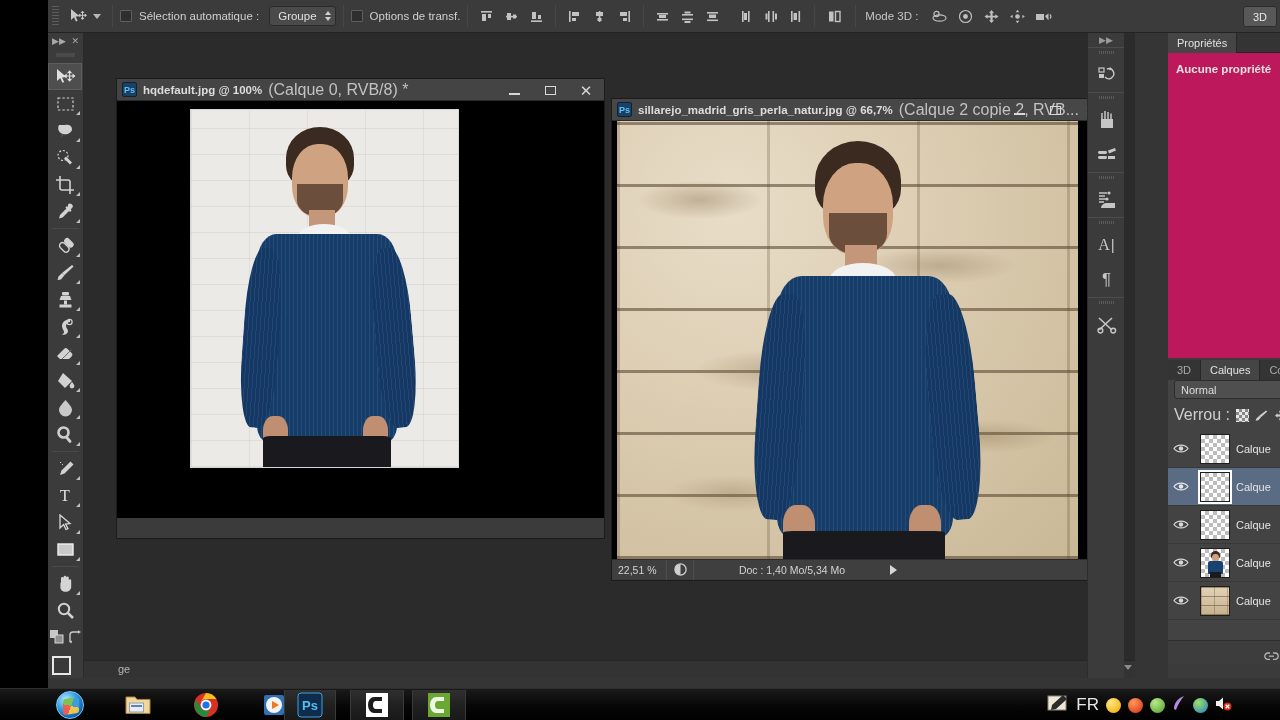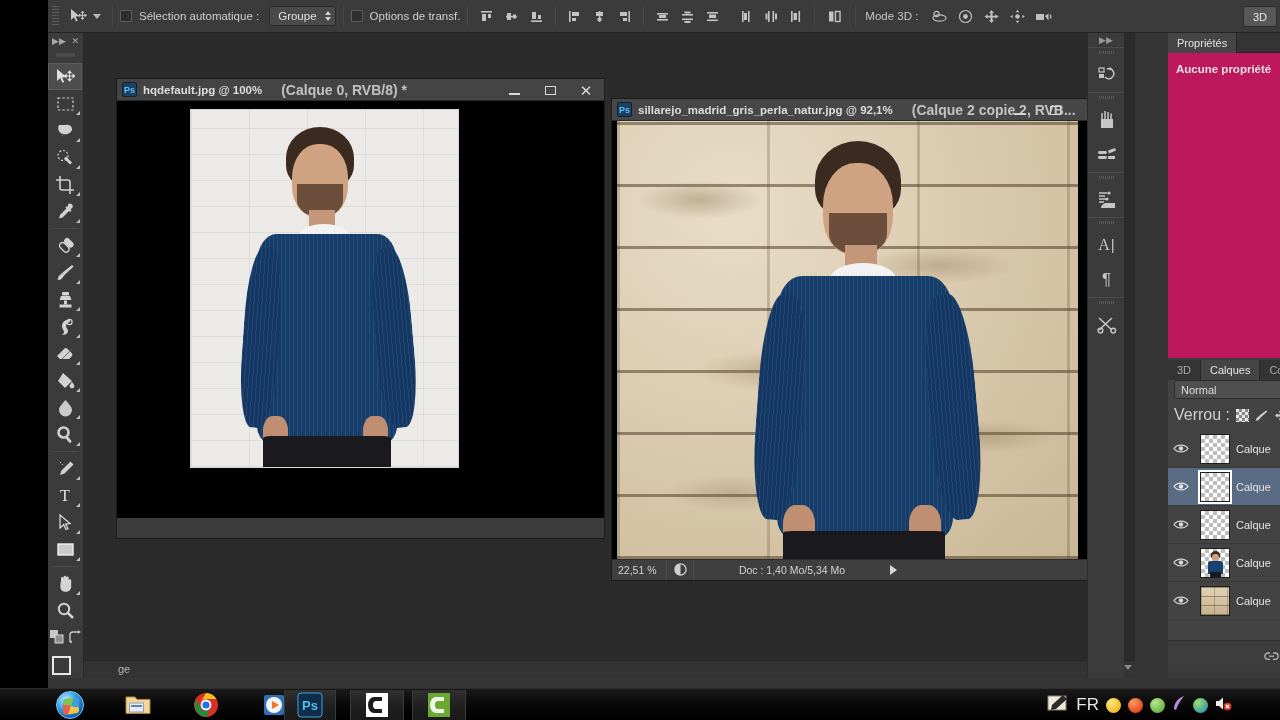--- a/index.html
+++ b/index.html
@@ -100,21 +100,21 @@
     height:22px; background:#474747; display:flex; align-items:center;
     border-bottom:1px solid #2a2a2a; position:relative;
   }
   .doc-title.inactive { background:#444; }
   .ps-badge {
     width:15px; height:15px; margin:0 6px 0 5px; border-radius:2px;
     background:#1d3f63; color:#56c3f0; font-size:9px; font-weight:bold;
     display:flex; align-items:center; justify-content:center; border:1px solid #0e2235;
   }
   .doc-name { color:#dcdcdc; font-size:11.5px; font-weight:bold; white-space:nowrap; overflow:hidden; }
-  .doc-sub { color:#c2c2c2; font-size:14px; margin-left:19px; white-space:nowrap; font-weight:bold; }
+  .doc-sub { color:#c2c2c2; font-size:16px; margin-left:6px; white-space:nowrap; font-weight:normal; }
   .win-ctrls { position:absolute; right:0; top:0; height:22px; display:flex; }
   .win-btn { width:36px; height:22px; display:flex; align-items:center; justify-content:center; color:#d8d8d8; font-size:12px; }
   .win-btn .mn { width:11px; height:2px; background:#d8d8d8; margin-top:7px; }
   .win-btn .mx { width:11px; height:9px; border:1.5px solid #d8d8d8; }
   .win-btn .cl { font-size:15px; line-height:1; }
 
   .doc-canvas { position:relative; overflow:hidden; background:#000; }
 
   .doc-status {
     height:20px; background:#3f3f3f; display:flex; align-items:center;
@@ -638,21 +638,21 @@
               <div class="p-hand" style="left:172px; top:306px; width:25px;  height:36px;"></div>
               <div class="p-pants" style="left:72px;  top:326px; width:128px; height:40px;"></div>
             </div>
           </div>
         </div>
       </div>
 
       <div class="doc-win" style="left:527px; top:65px; width:499px; height:483px;">
         <div class="doc-title">
           <div class="ps-badge">Ps</div>
-          <div class="doc-name" style="max-width:300px">sillarejo_madrid_gris_perla_natur.jpg @ 92,1%</div>
+          <div class="doc-name" style="max-width:300px">sillarejo_madrid_gris_perla_natur.jpg @ 66,7%</div>
           <div class="doc-sub" style="max-width:120px">(Calque 2 copie 2, RVB...</div>
           <div class="win-ctrls">
             <div class="win-btn">
                 <span class="mn"></span>
               </div>
             <div class="win-btn">
                 <span class="mx"></span>
               </div>
             <div class="win-btn">
                 <span class="cl">✕</span>

